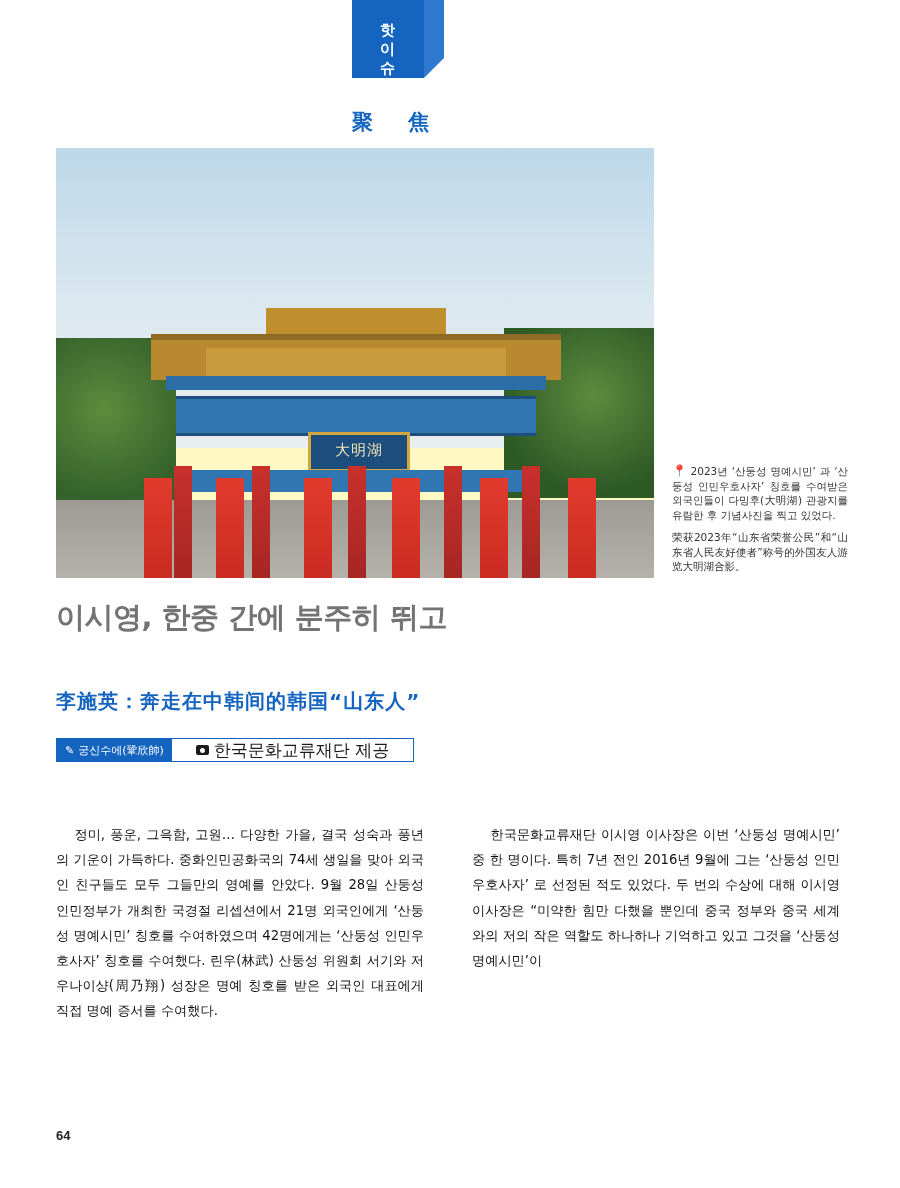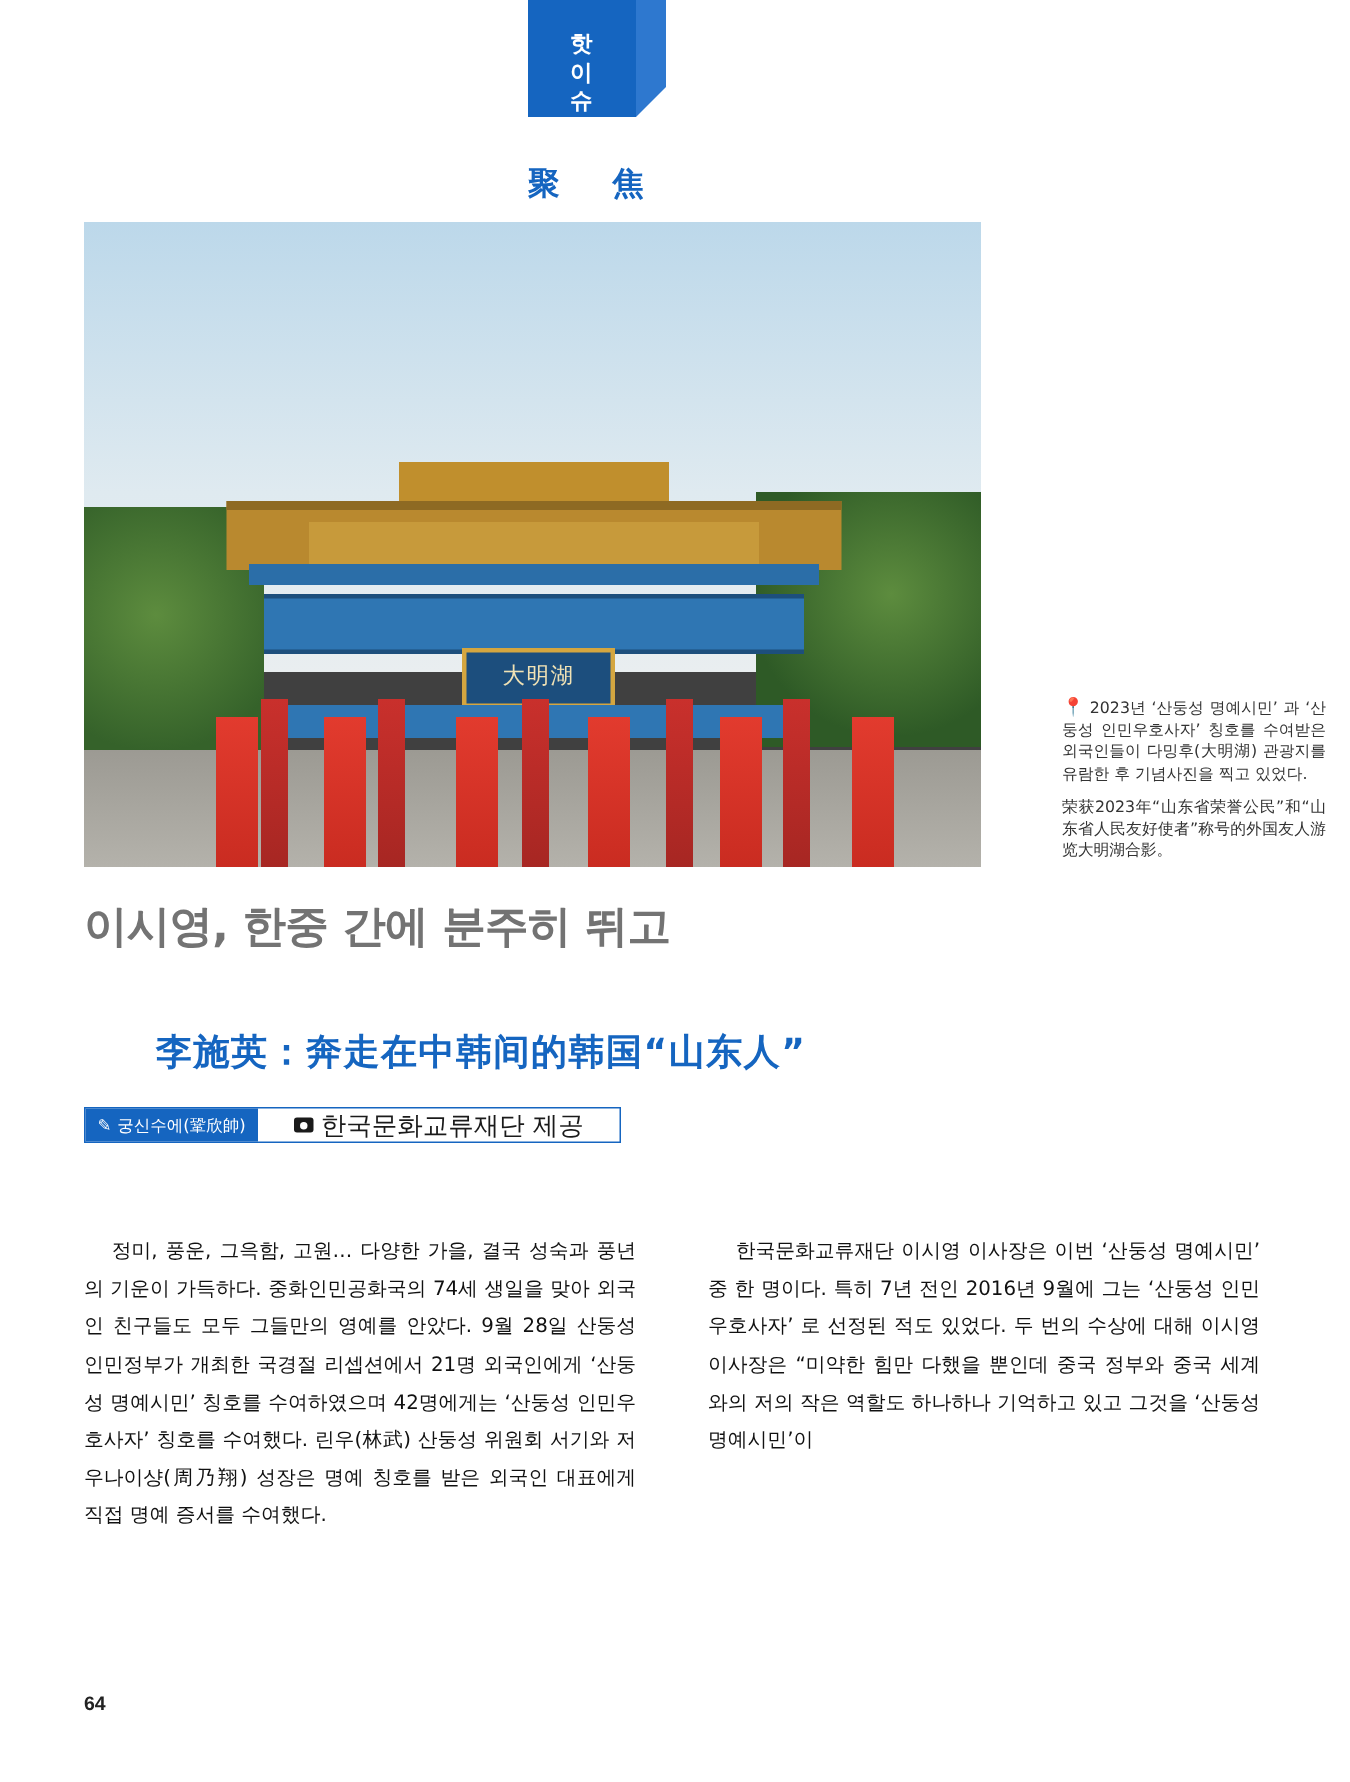--- a/index.html
+++ b/index.html
@@ -69,21 +69,21 @@
   }
 
   
   .hero {
     position: absolute;
     left: 56px;
     top: 148px;
     width: 598px;
     height: 430px;
     overflow: hidden;
-    background: #404040;
+    background: #fef9c3;
   }
   
   .hero .sky {
     position: absolute; left: 0; top: 0; right: 0; height: 300px;
     background: linear-gradient(#bcd8ea, #dfeaf0 60%, #e9eef0);
   }
   
   .hero .tree-l {
     position: absolute; left: 0; top: 190px; width: 120px; height: 180px;
     background: radial-gradient(circle at 40% 40%, #5d8c3e, #35622a 70%);
@@ -152,21 +152,20 @@
   }
 
   
   .caption {
     position: absolute;
     left: 672px;
     top: 464px;
     width: 176px;
     font-family: "DejaVu Sans", sans-serif;
     color: #222;
-    margin-left: 36px;
   }
   .caption .pin {
     color: #1565c0;
     font-size: 12px;
     margin-right: 3px;
   }
   .caption .ko {
     font-size: 10.5px;
     line-height: 14.5px;
     text-align: justify;
@@ -192,26 +191,25 @@
     line-height: 39px;
     letter-spacing: -0.5px;
     font-family: "DejaVu Sans", sans-serif;
   }
   .title-cn {
     position: absolute;
     left: 56px;
     top: 682px;
     width: 640px;
     color: #1565c0;
-    font-size: 24px;
+    font-size: 20px;
     font-weight: bold;
     line-height: 38px;
     letter-spacing: 1px;
     font-family: "DejaVu Sans", sans-serif;
-    margin-left: 48px;
   }
 
   
   .byline {
     position: absolute;
     left: 56px;
     top: 738px;
     height: 22px;
     display: flex;
     align-items: stretch;

